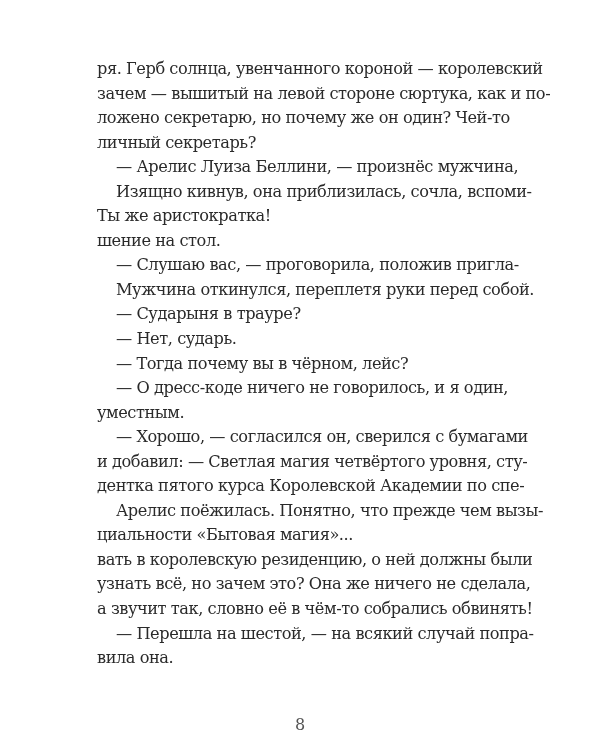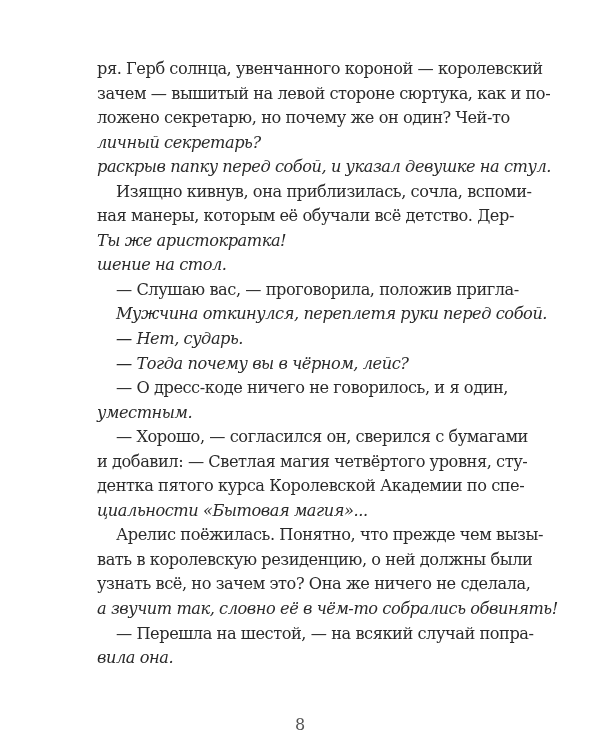--- a/index.html
+++ b/index.html
@@ -4,50 +4,50 @@
   <style>
     html, body { margin: 0; padding: 0; background: #ffffff; }
     body { width: 600px; height: 750px; position: relative; overflow: hidden; }
     .page {
       position: absolute; left: 97px; top: 57px; width: 396px;
       font-family: "DejaVu Serif", "Liberation Serif", serif;
       font-size: 16.2px; line-height: 24.55px; color: #2a2a2a;
       letter-spacing: -0.45px;
     }
     .line { display: block; white-space: nowrap; text-align: justify; text-align-last: justify; height: 24.55px; overflow: visible; }
-    .line.last { text-align-last: left; font-style: italic; }
+    .line.last { text-align-last: left; }
     .line.indent { padding-left: 19px; }
     .pagenum {
       position: absolute; left: 0; width: 600px; top: 715px; text-align: center;
       font-family: "DejaVu Serif", "Liberation Serif", serif; font-size: 16px; color: #555;
     }
   </style>
 </head>
 <body>
 
 <div class="page" id="page-body">
     <span class="line">ря. Герб солнца, увенчанного короной — королевский</span>
     <span class="line">зачем — вышитый на левой стороне сюртука, как и по-</span>
     <span class="line">ложено секретарю, но почему же он один? Чей-то</span>
     <span class="line last">личный секретарь?</span>
-    <span class="line last">раскрыв папку перед собой, и указал девушке на стул.</span>
+    <span class="line indent">— Арелис Луиза Беллини, — произнёс мужчина,</span>
     <span class="line indent">Изящно кивнув, она приблизилась, сочла, вспоми-</span>
-    <span class="line">ная манеры, которым её обучали всё детство. Дер-</span>
     <span class="line last">Ты же аристократка!</span>
     <span class="line last">шение на стол.</span>
     <span class="line indent">— Слушаю вас, — проговорила, положив пригла-</span>
     <span class="line indent last">Мужчина откинулся, переплетя руки перед собой.</span>
+    <span class="line indent last">— Сударыня в трауре?</span>
     <span class="line indent last">— Нет, сударь.</span>
     <span class="line indent last">— Тогда почему вы в чёрном, лейс?</span>
     <span class="line indent">— О дресс-коде ничего не говорилось, и я один,</span>
     <span class="line last">уместным.</span>
     <span class="line indent">— Хорошо, — согласился он, сверился с бумагами</span>
     <span class="line">и добавил: — Светлая магия четвёртого уровня, сту-</span>
     <span class="line">дентка пятого курса Королевской Академии по спе-</span>
+    <span class="line indent">Арелис поёжилась. Понятно, что прежде чем вызы-</span>
     <span class="line last">циальности «Бытовая магия»...</span>
-    <span class="line indent">Арелис поёжилась. Понятно, что прежде чем вызы-</span>
     <span class="line">вать в королевскую резиденцию, о ней должны были</span>
     <span class="line">узнать всё, но зачем это? Она же ничего не сделала,</span>
     <span class="line last">а звучит так, словно её в чём-то собрались обвинять!</span>
     <span class="line indent">— Перешла на шестой, — на всякий случай попра-</span>
     <span class="line last">вила она.</span>
   </div>
 <div class="pagenum">8</div>
 
 </body></html>

